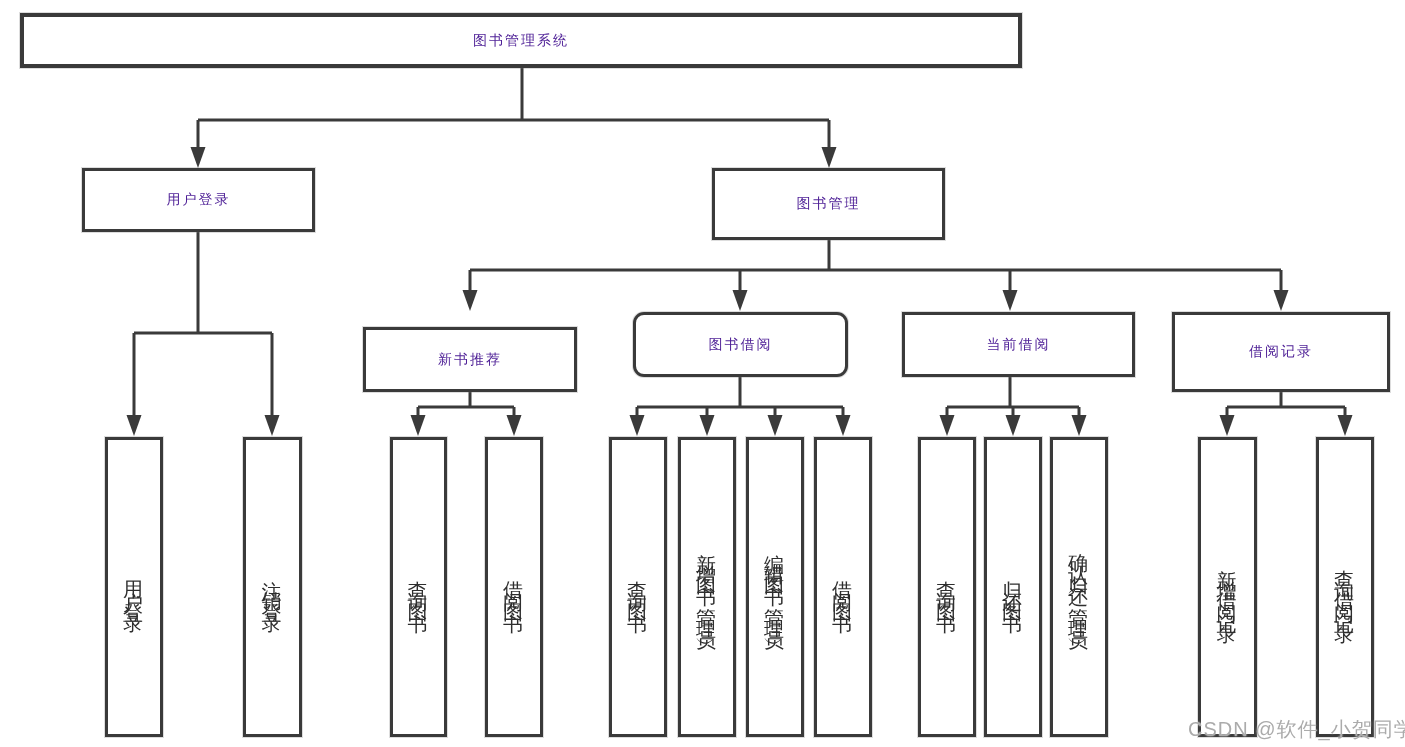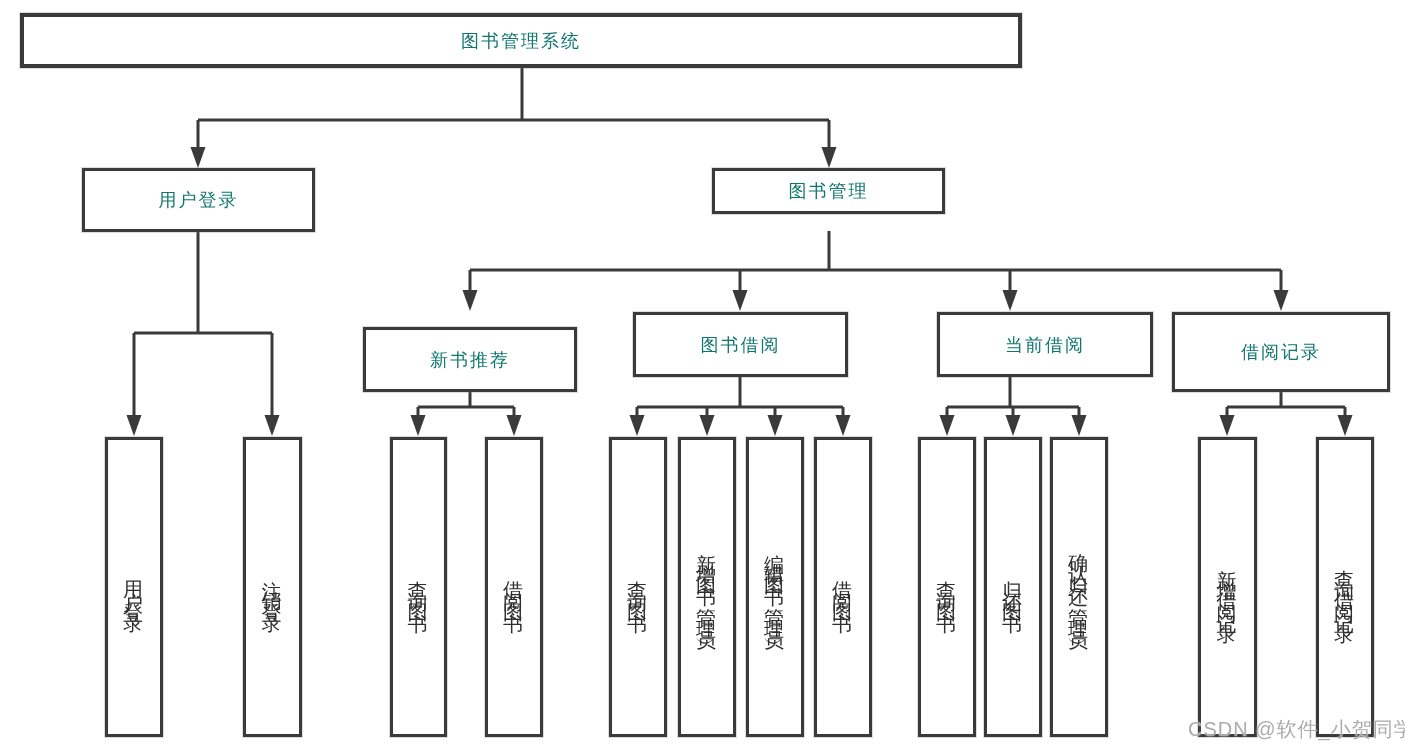--- a/index.html
+++ b/index.html
@@ -30,24 +30,24 @@
     background: #ffffff;
     display: flex;
     align-items: center;
     justify-content: center;
     box-shadow: 0 0 0 1px rgba(120,120,120,0.25);
   }
   .node.root {
     border-width: 4px;
   }
   .node .hlabel {
-    font-size: 18px;
+    font-size: 14px;
     letter-spacing: 2px;
     white-space: nowrap;
-    color: #0f766e;
+    color: #4c1d95;
   }
   .node .vlabel {
     writing-mode: vertical-rl;
     text-orientation: mixed;
     font-size: 20px;
     letter-spacing: 11px;
     white-space: nowrap;
     color: #2e2e2e;
   }
   .watermark {
@@ -110,31 +110,31 @@
     </g>
   </svg>
 
   <div class="node root" style="left:20px; top:13px; width:1002px; height:55px;">
     <span class="hlabel">图书管理系统</span>
   </div>
 
   <div class="node" style="left:82px; top:168px; width:233px; height:64px;">
     <span class="hlabel">用户登录</span>
   </div>
-  <div class="node" style="left:712px; top:168px; width:233px; height:46px;">
+  <div class="node" style="left:712px; top:168px; width:233px; height:72px;">
     <span class="hlabel">图书管理</span>
   </div>
 
   <div class="node" style="left:363px; top:327px; width:214px; height:65px;">
     <span class="hlabel">新书推荐</span>
   </div>
-  <div class="node" style="left:633px; top:312px; width:215px; height:65px;">
+  <div class="node" style="left:633px; top:312px; width:215px; height:65px;border-radius:11px;">
     <span class="hlabel">图书借阅</span>
   </div>
-  <div class="node" style="left:902px; top:312px; width:216px; height:65px;margin-left:35px;">
+  <div class="node" style="left:902px; top:312px; width:233px; height:65px;">
     <span class="hlabel">当前借阅</span>
   </div>
   <div class="node" style="left:1172px; top:312px; width:218px; height:80px;">
     <span class="hlabel">借阅记录</span>
   </div>
 
   <div class="node" style="left:105px; top:437px; width:58px; height:300px;">
     <span class="vlabel">用户登录</span>
   </div>
   <div class="node" style="left:243px; top:437px; width:59px; height:300px;">

